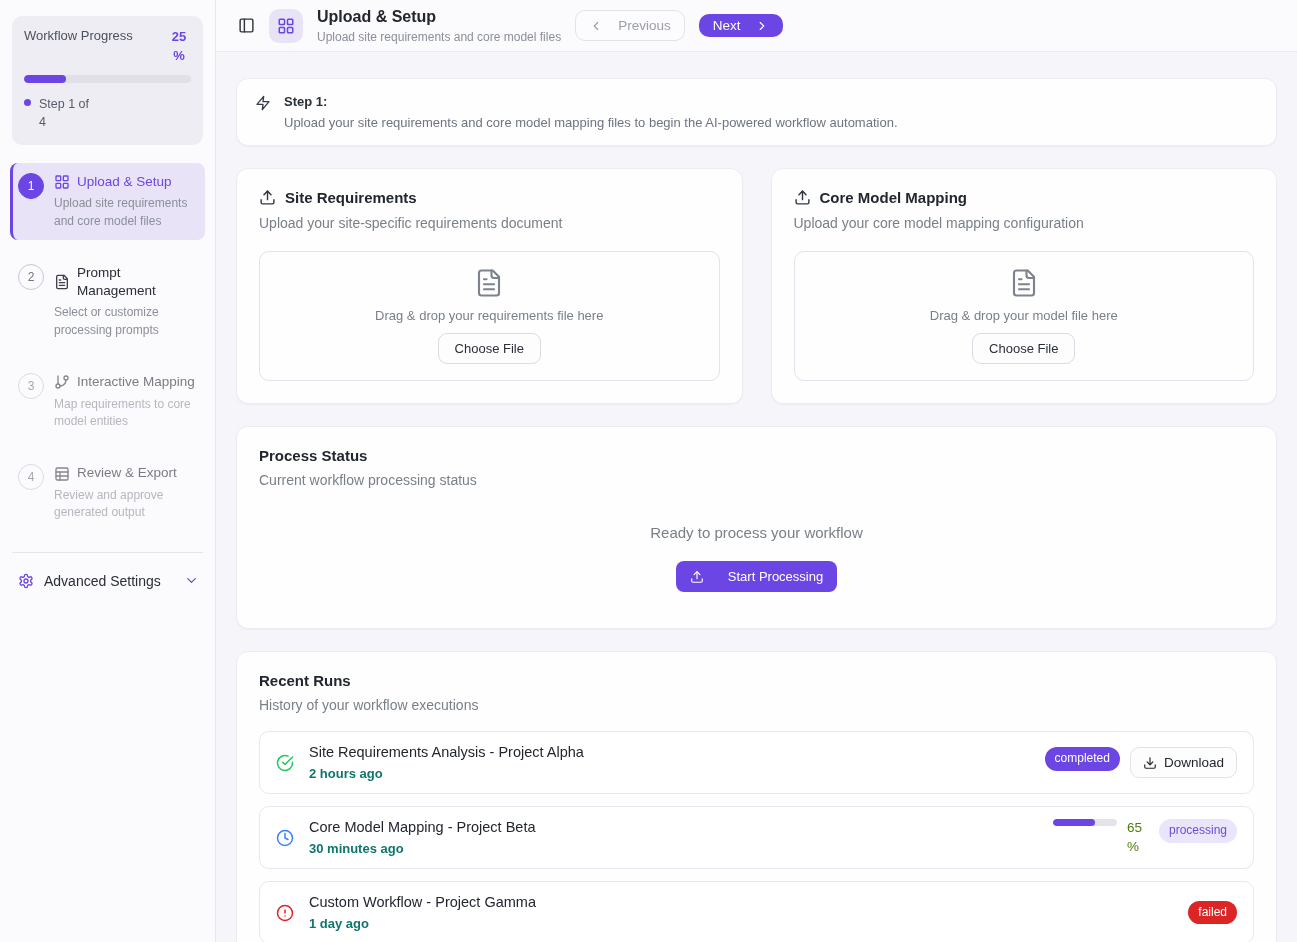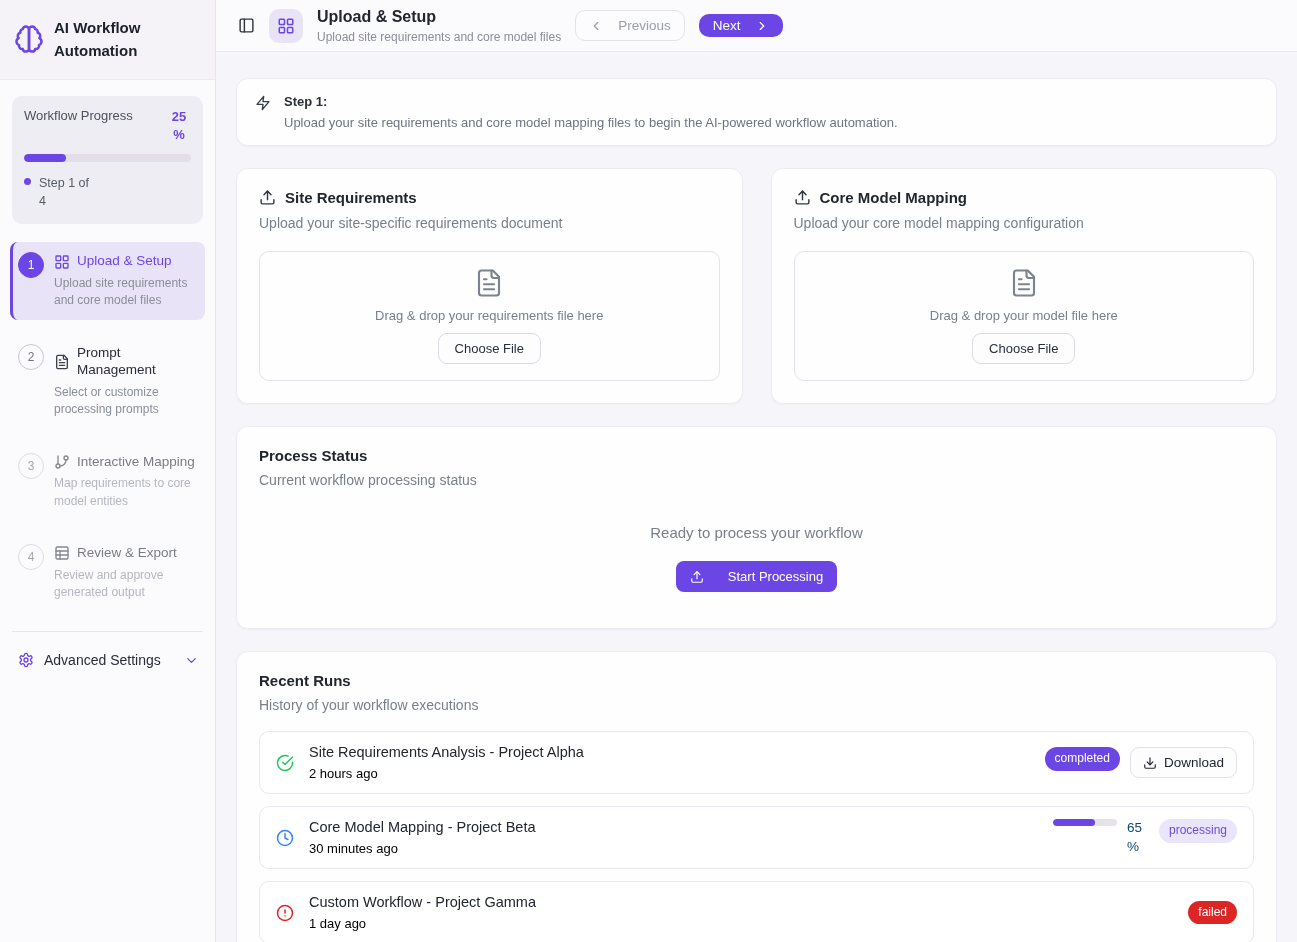--- a/index.html
+++ b/index.html
@@ -86,44 +86,35 @@
   .start-btn { background:#6b46e5; color:#fff; border:none; border-radius:8px; padding:8px 14px; font-size:13px; display:inline-flex; align-items:center; gap:24px; cursor:pointer; font-family:inherit; }
 
   .runs-card { padding:20px 22px 22px; }
   .run-row { border:1px solid #e9e7ef; border-radius:10px; padding:12px 16px; display:flex; align-items:center; gap:15px; margin-top:12px; background:#fff; }
   .run-row.first { margin-top:18px; }
   .run-icon { flex:none; }
   .run-icon.ok { color:#22c55e; }
   .run-icon.busy { color:#3b82f6; }
   .run-icon.err { color:#dc2626; }
   .run-name { font-size:14.5px; color:#22262e; }
-  .run-time { font-size:13px; color:#000000; margin-top:6px; }
+  .run-time { font-size:13px; color:#0f766e; margin-top:6px;font-weight:bold; }
   .run-right { margin-left:auto; display:flex; align-items:flex-start; gap:10px; }
   .badge { border-radius:999px; font-size:12px; padding:4px 10px; line-height:1.3; }
   .badge.completed { background:#6b46e5; color:#fff; }
   .badge.processing { background:#eae5fb; color:#6a4ed6; }
   .badge.failed { background:#dc2626; color:#fff; }
   .mini-track { width:64px; height:7px; background:#e5e2ec; border-radius:99px; overflow:hidden; flex:none; }
   .mini-fill { height:100%; background:#6b46e5; border-radius:99px; }
-  .pct { font-size:13.5px; color:#0c4a6e; width:22px; line-height:1.35; }
+  .pct { font-size:13.5px; color:#4d7c0f; width:22px; line-height:1.35; }
   .dl-btn { display:inline-flex; gap:7px; align-items:center; border:1px solid #e4e2e9; background:#fdfdfe; border-radius:9px; padding:7px 12px; font-size:13.5px; color:#22262e; cursor:pointer; font-family:inherit; }
 </style>
 </head>
 <body>
 
 <aside class="sidebar">
-  <div class="sidebar-header">
-    <span class="logo">
-      <svg width="30" height="30" viewBox="0 0 24 24" fill="none" stroke="currentColor" stroke-width="2" stroke-linecap="round" stroke-linejoin="round">
-        <path d="M9.5 2A2.5 2.5 0 0 1 12 4.5v15a2.5 2.5 0 0 1-4.96.44 2.5 2.5 0 0 1-2.96-3.08 3 3 0 0 1-.34-5.58 2.5 2.5 0 0 1 1.32-4.24 2.5 2.5 0 0 1 1.98-3A2.5 2.5 0 0 1 9.5 2Z"></path>
-        <path d="M14.5 2A2.5 2.5 0 0 0 12 4.5v15a2.5 2.5 0 0 0 4.96.44 2.5 2.5 0 0 0 2.96-3.08 3 3 0 0 0 .34-5.58 2.5 2.5 0 0 0-1.32-4.24 2.5 2.5 0 0 0-1.98-3A2.5 2.5 0 0 0 14.5 2Z"></path>
-      </svg>
-    </span>
-    <div class="app-title">AI Workflow Automation</div>
-  </div>
 
   <div class="progress-card">
     <div class="progress-top">
       <span class="progress-label">Workflow Progress</span>
       <span class="progress-pct">25 %</span>
     </div>
     <div class="progress-track">
       <div class="progress-fill" style="width: 25%;"></div>
     </div>
     <div class="progress-step">

